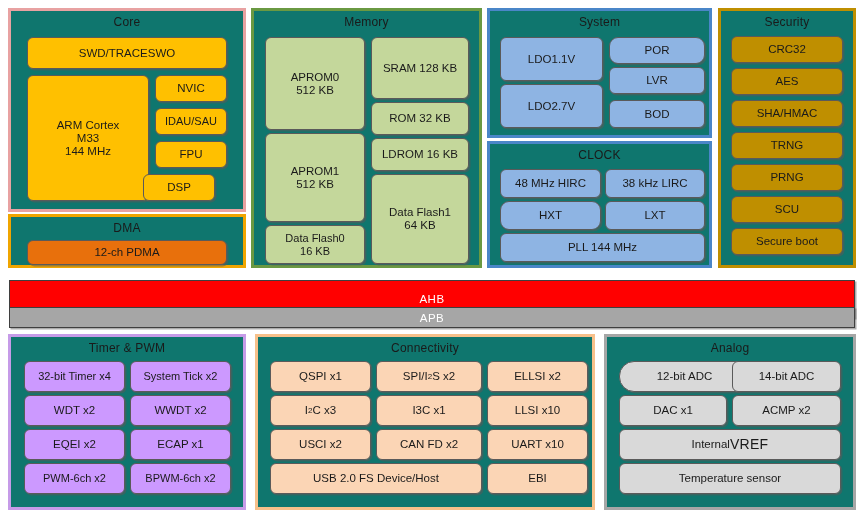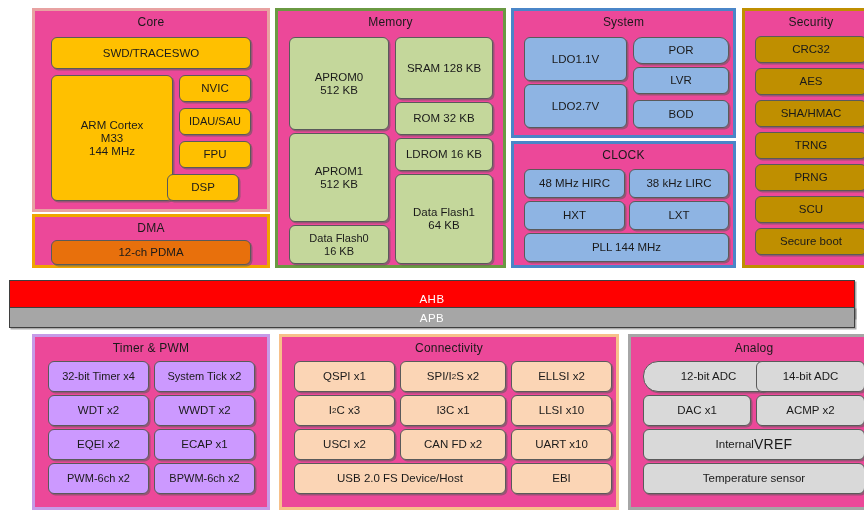--- a/index.html
+++ b/index.html
@@ -17,23 +17,22 @@
     height: 518px;
     background: #ffffff;
     box-sizing: border-box;
     overflow: hidden;
   }
 
   
   .group {
     position: absolute;
     box-sizing: border-box;
-    background: #ec4899;
+    background: #0f766e;
     border-style: solid;
-    margin-left: 24px;
   }
   .group-title {
     text-align: center;
     font-size: 12px;
     color: #1a1a1a;
     line-height: 14px;
     padding-top: 4px;
     letter-spacing: .2px;
     user-select: none;
   }
@@ -137,21 +136,21 @@
     <div class="blk c-sys" style="left:119px; top:26px; width:96px; height:27px;border-radius:9px;">POR</div>
     <div class="blk c-sys" style="left:119px; top:56px; width:96px; height:27px;">LVR</div>
     <div class="blk c-sys" style="left:119px; top:89px; width:96px; height:28px;">BOD</div>
   </div>
 
   <div class="group" style="left:487px; top:141px; width:225px; height:127px; border-width:3px; border-color:#4A86C8;">
     <div class="group-title">CLOCK</div>
 
     <div class="blk c-sys" style="left:10px; top:25px; width:101px; height:29px;">48 MHz HIRC</div>
     <div class="blk c-sys" style="left:115px; top:25px; width:100px; height:29px;">38 kHz LIRC</div>
-    <div class="blk c-sys" style="left:10px; top:57px; width:101px; height:29px;">HXT</div>
+    <div class="blk c-sys" style="left:10px; top:57px; width:101px; height:29px;border-radius:9px;">HXT</div>
     <div class="blk c-sys" style="left:115px; top:57px; width:100px; height:29px;">LXT</div>
     <div class="blk c-sys" style="left:10px; top:89px; width:205px; height:29px;">PLL 144 MHz</div>
   </div>
 
   <div class="group" style="left:718px; top:8px; width:138px; height:260px; border-width:3px; border-color:#BF8F00;">
     <div class="group-title">Security</div>
 
     <div class="blk c-sec" style="left:10px; top:25px; width:112px; height:27px;">CRC32</div>
     <div class="blk c-sec" style="left:10px; top:57px; width:112px; height:27px;">AES</div>
     <div class="blk c-sec" style="left:10px; top:89px; width:112px; height:27px;text-align:center;">SHA/HMAC</div>

